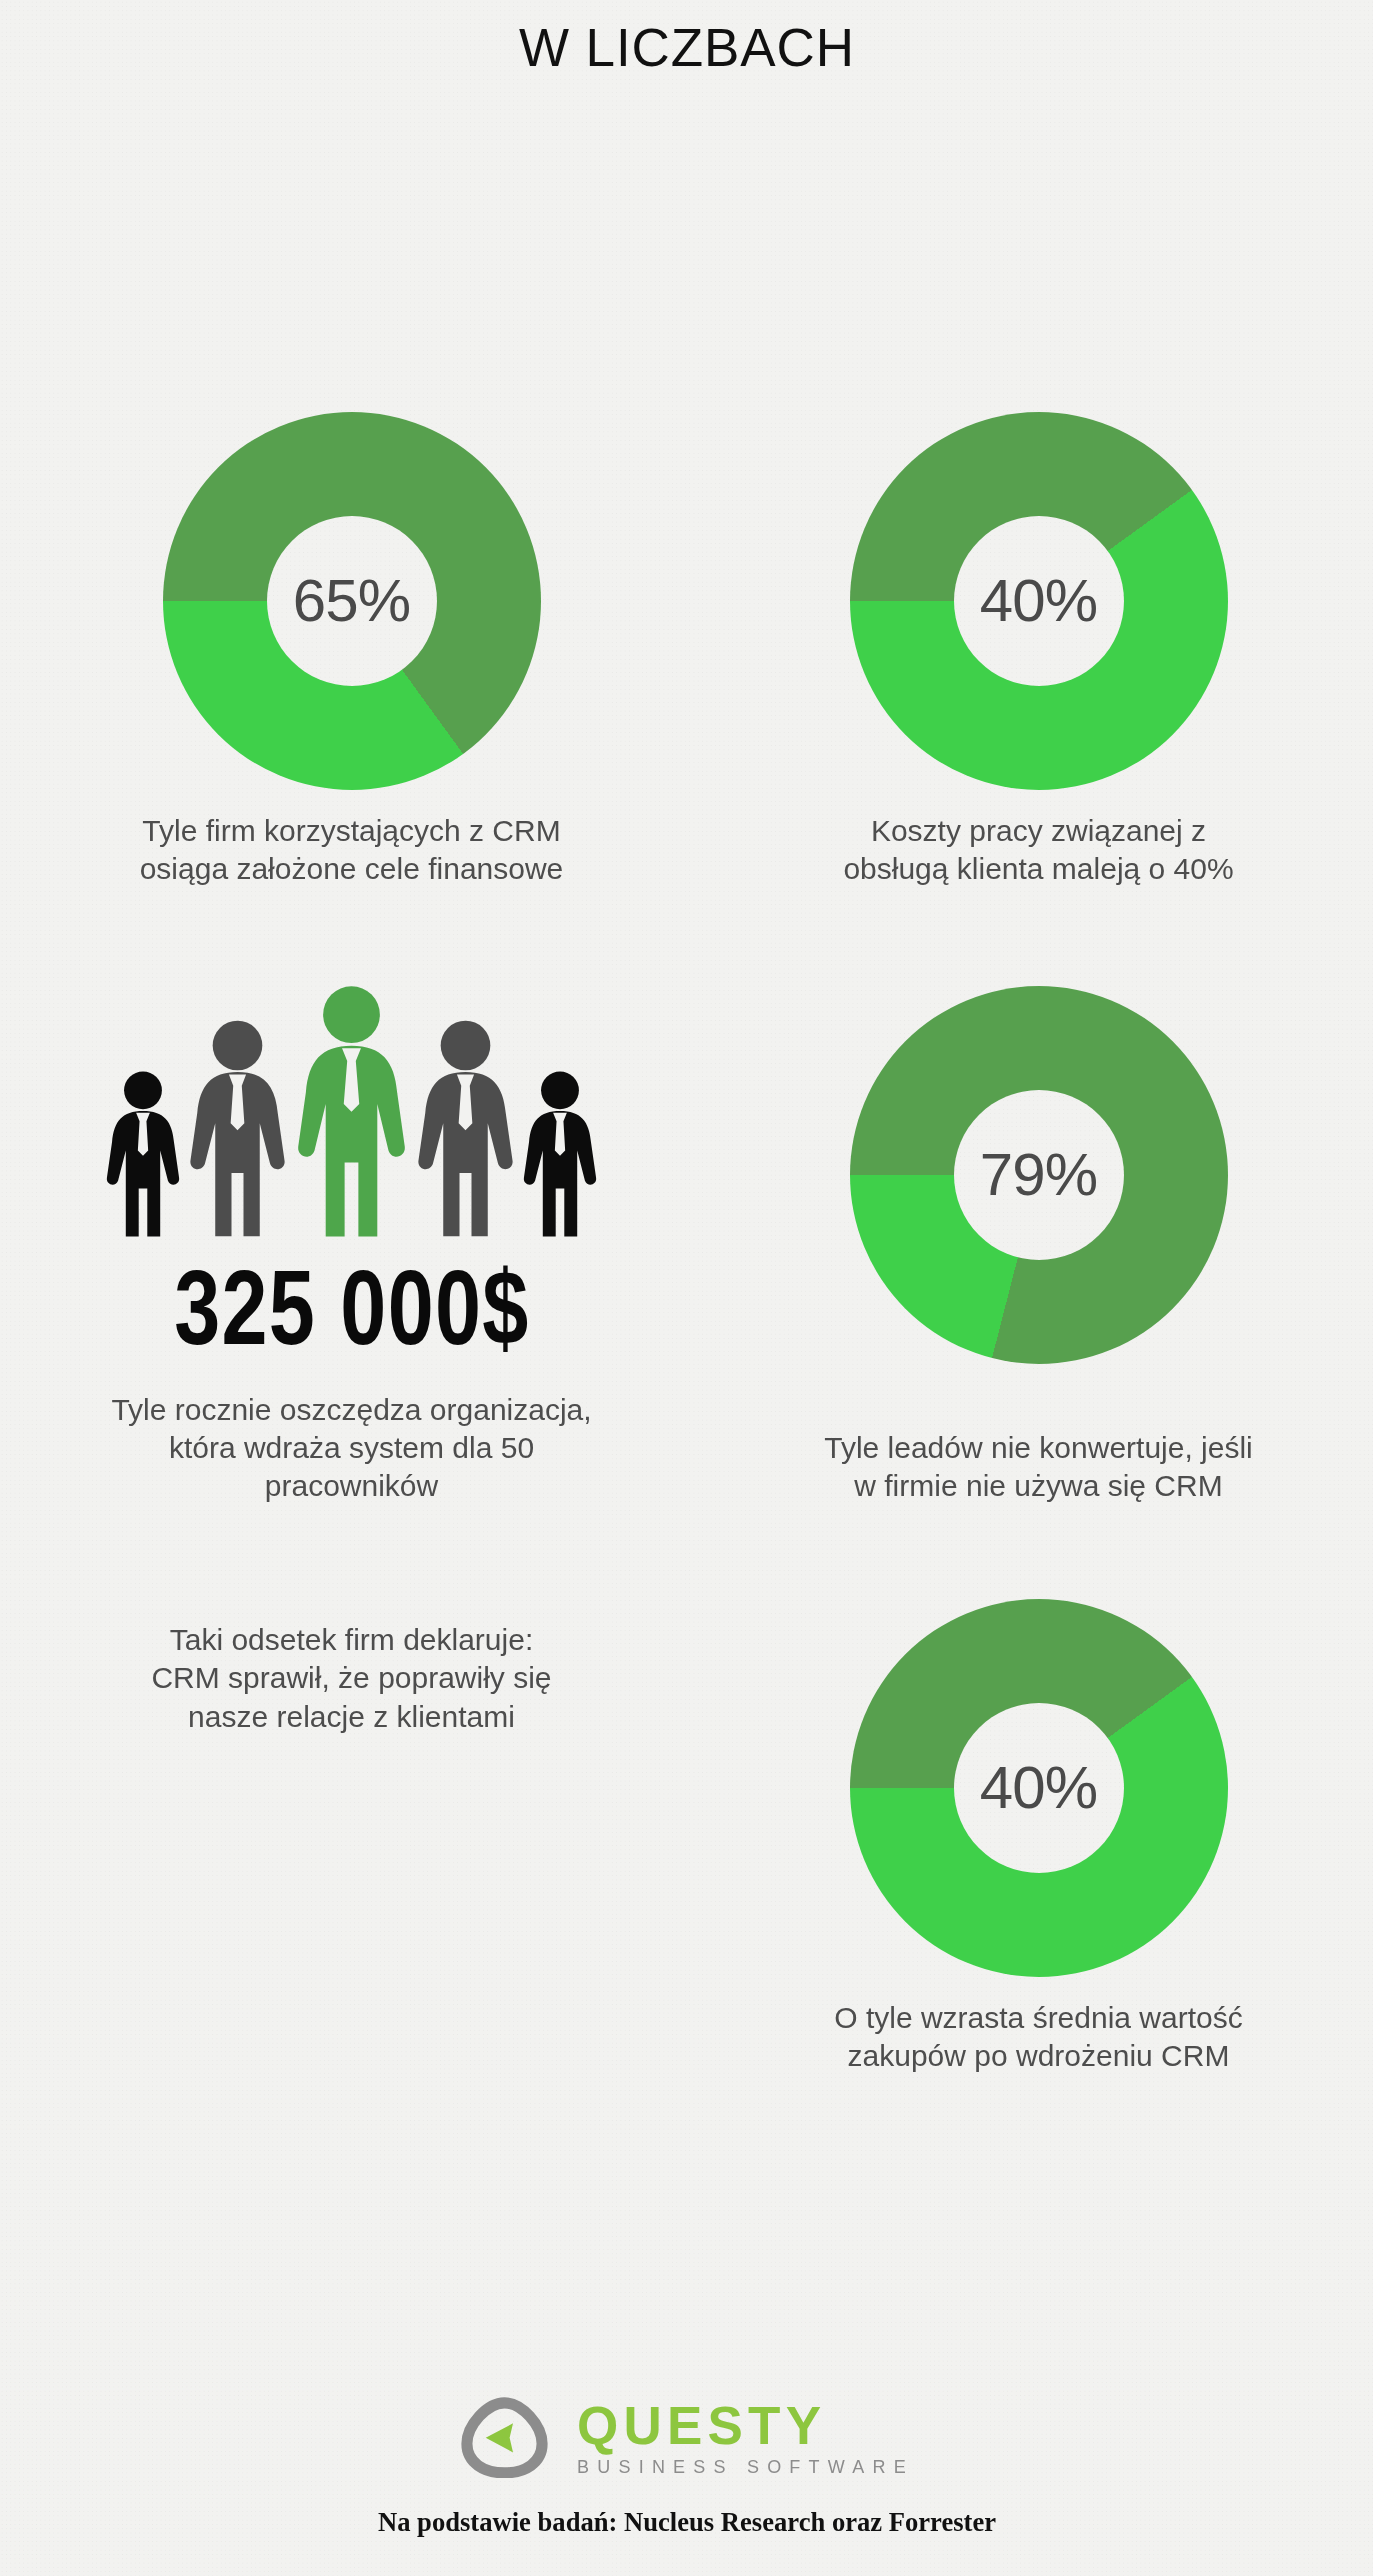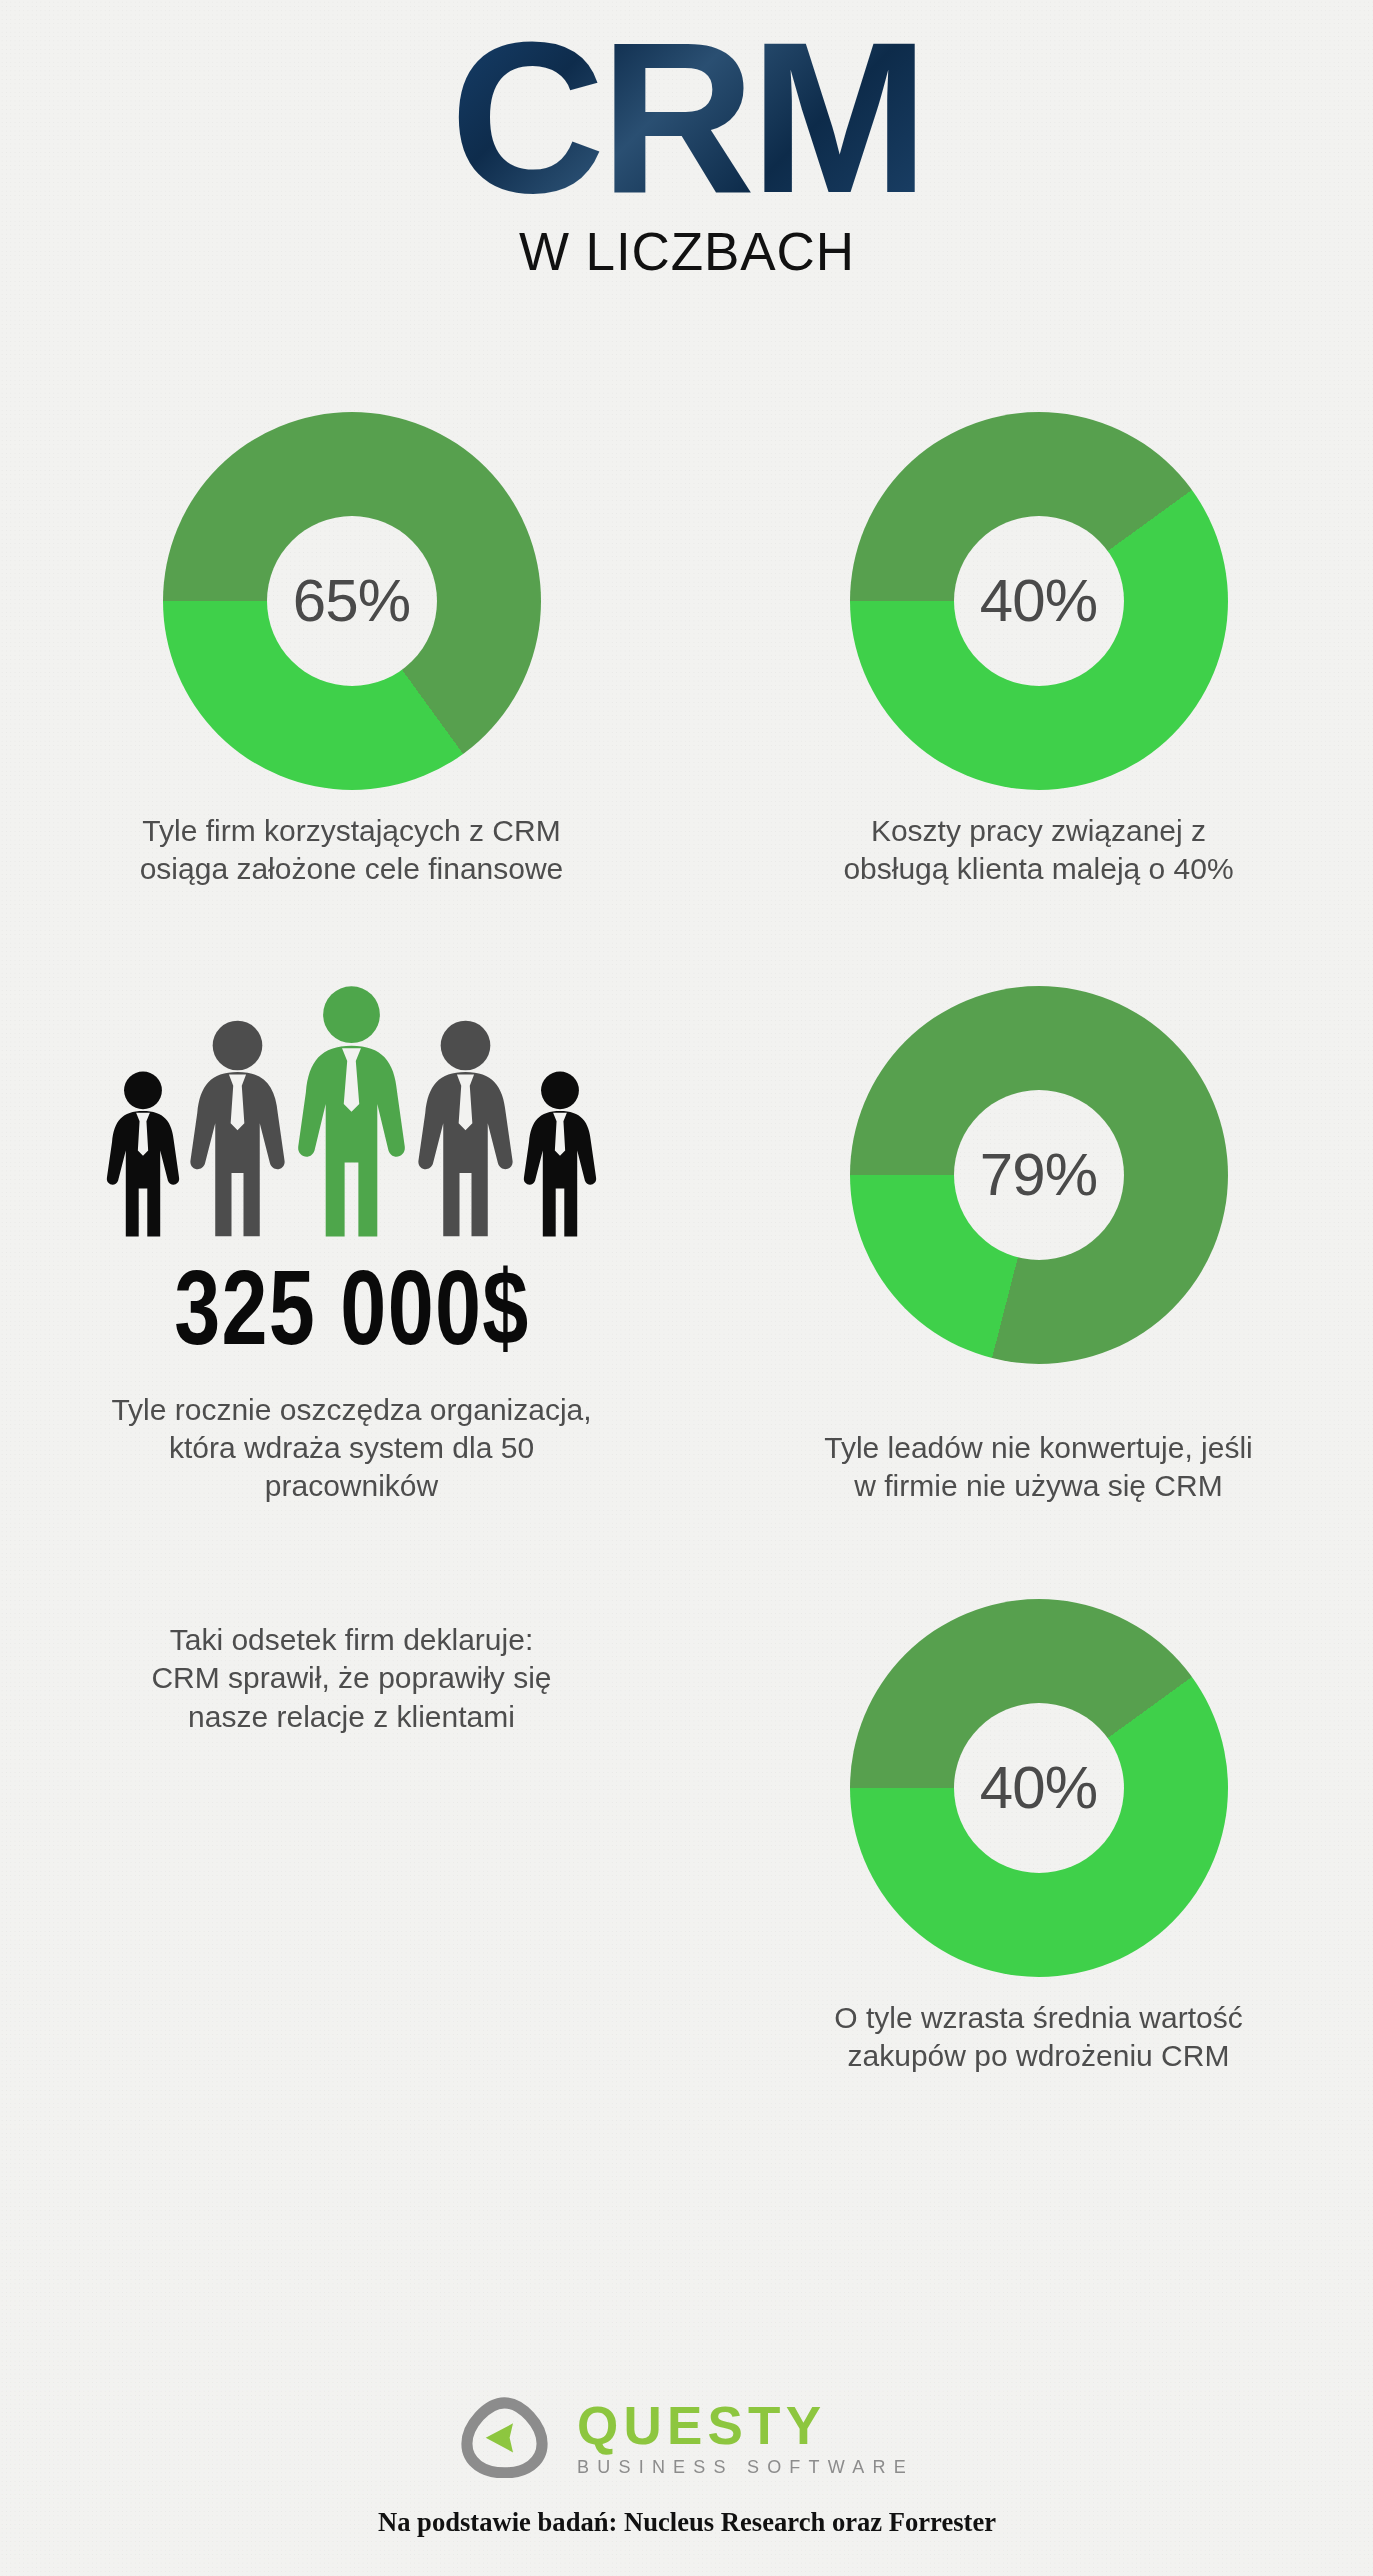--- a/index.html
+++ b/index.html
@@ -182,21 +182,20 @@
     color: #111111;
     transform: scaleX(0.95);
   }
 </style>
 </head>
 <body>
 
 <div class="page">
 
   <div class="header">
-    <div class="crm-title">CRM</div>
     <div class="subtitle">W LICZBACH</div>
   </div>
 
   <div class="grid">
 
     <div class="row">
 
       <div class="cell">
         <div class="donut-wrap">
           <div class="donut" id="donut-65" style="background: conic-gradient(from 270deg, rgb(87, 160, 78) 0deg, rgb(87, 160, 78) 234deg, rgb(63, 208, 74) 234deg, rgb(63, 208, 74) 360deg);">

